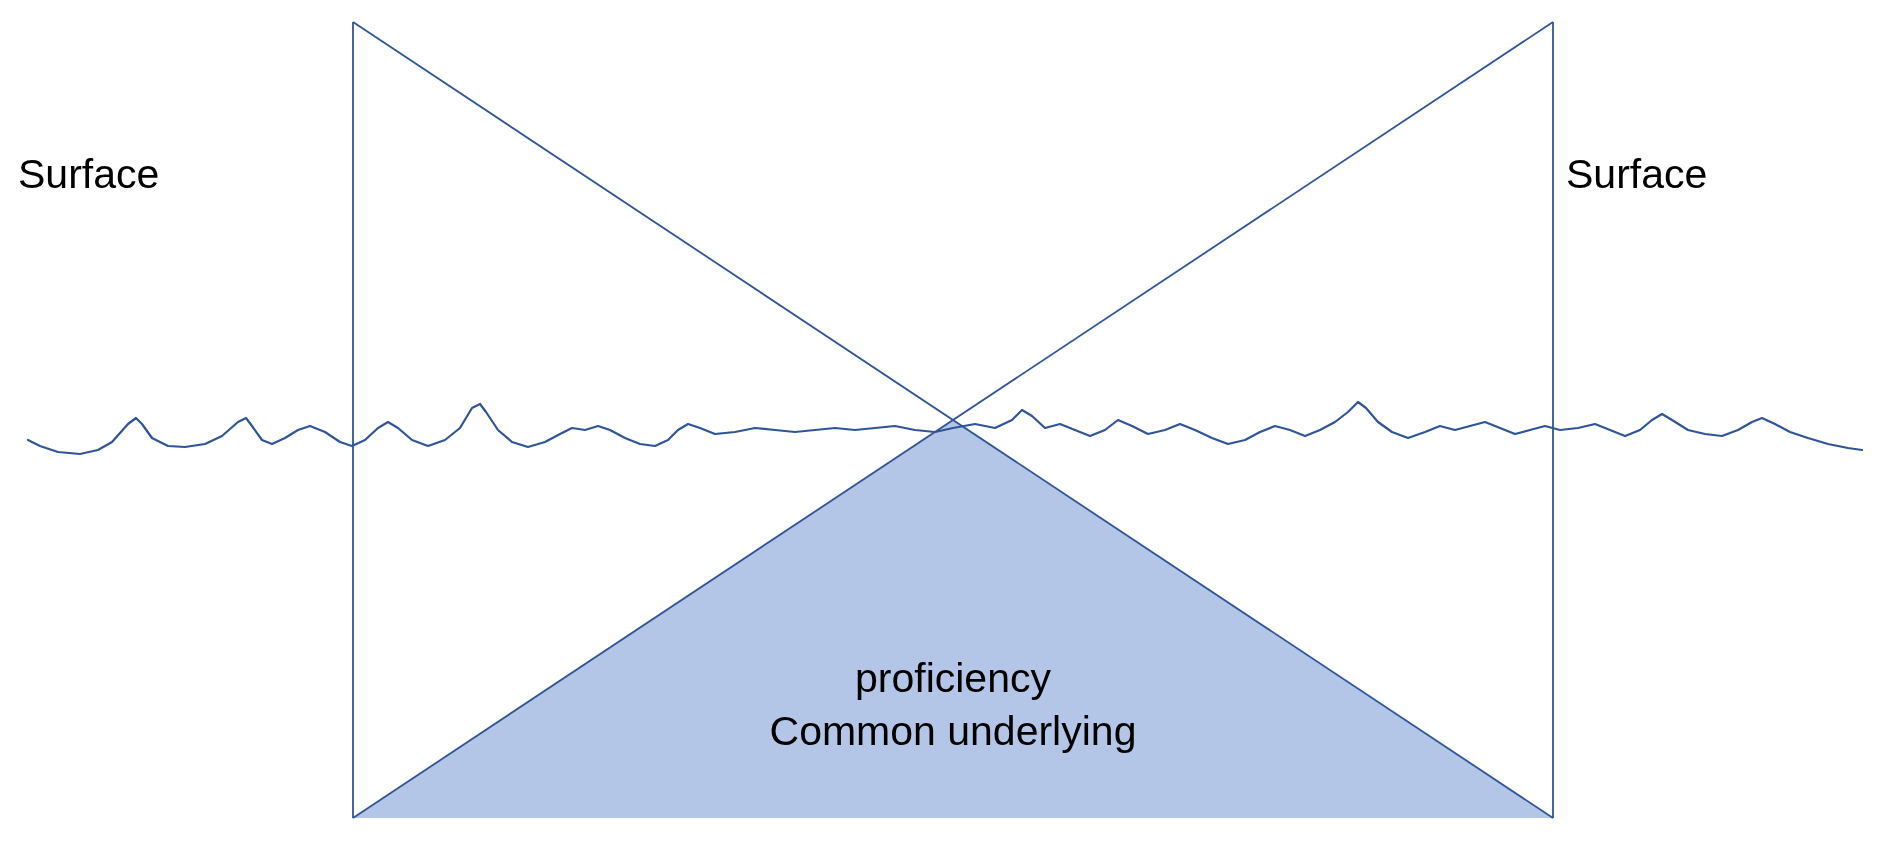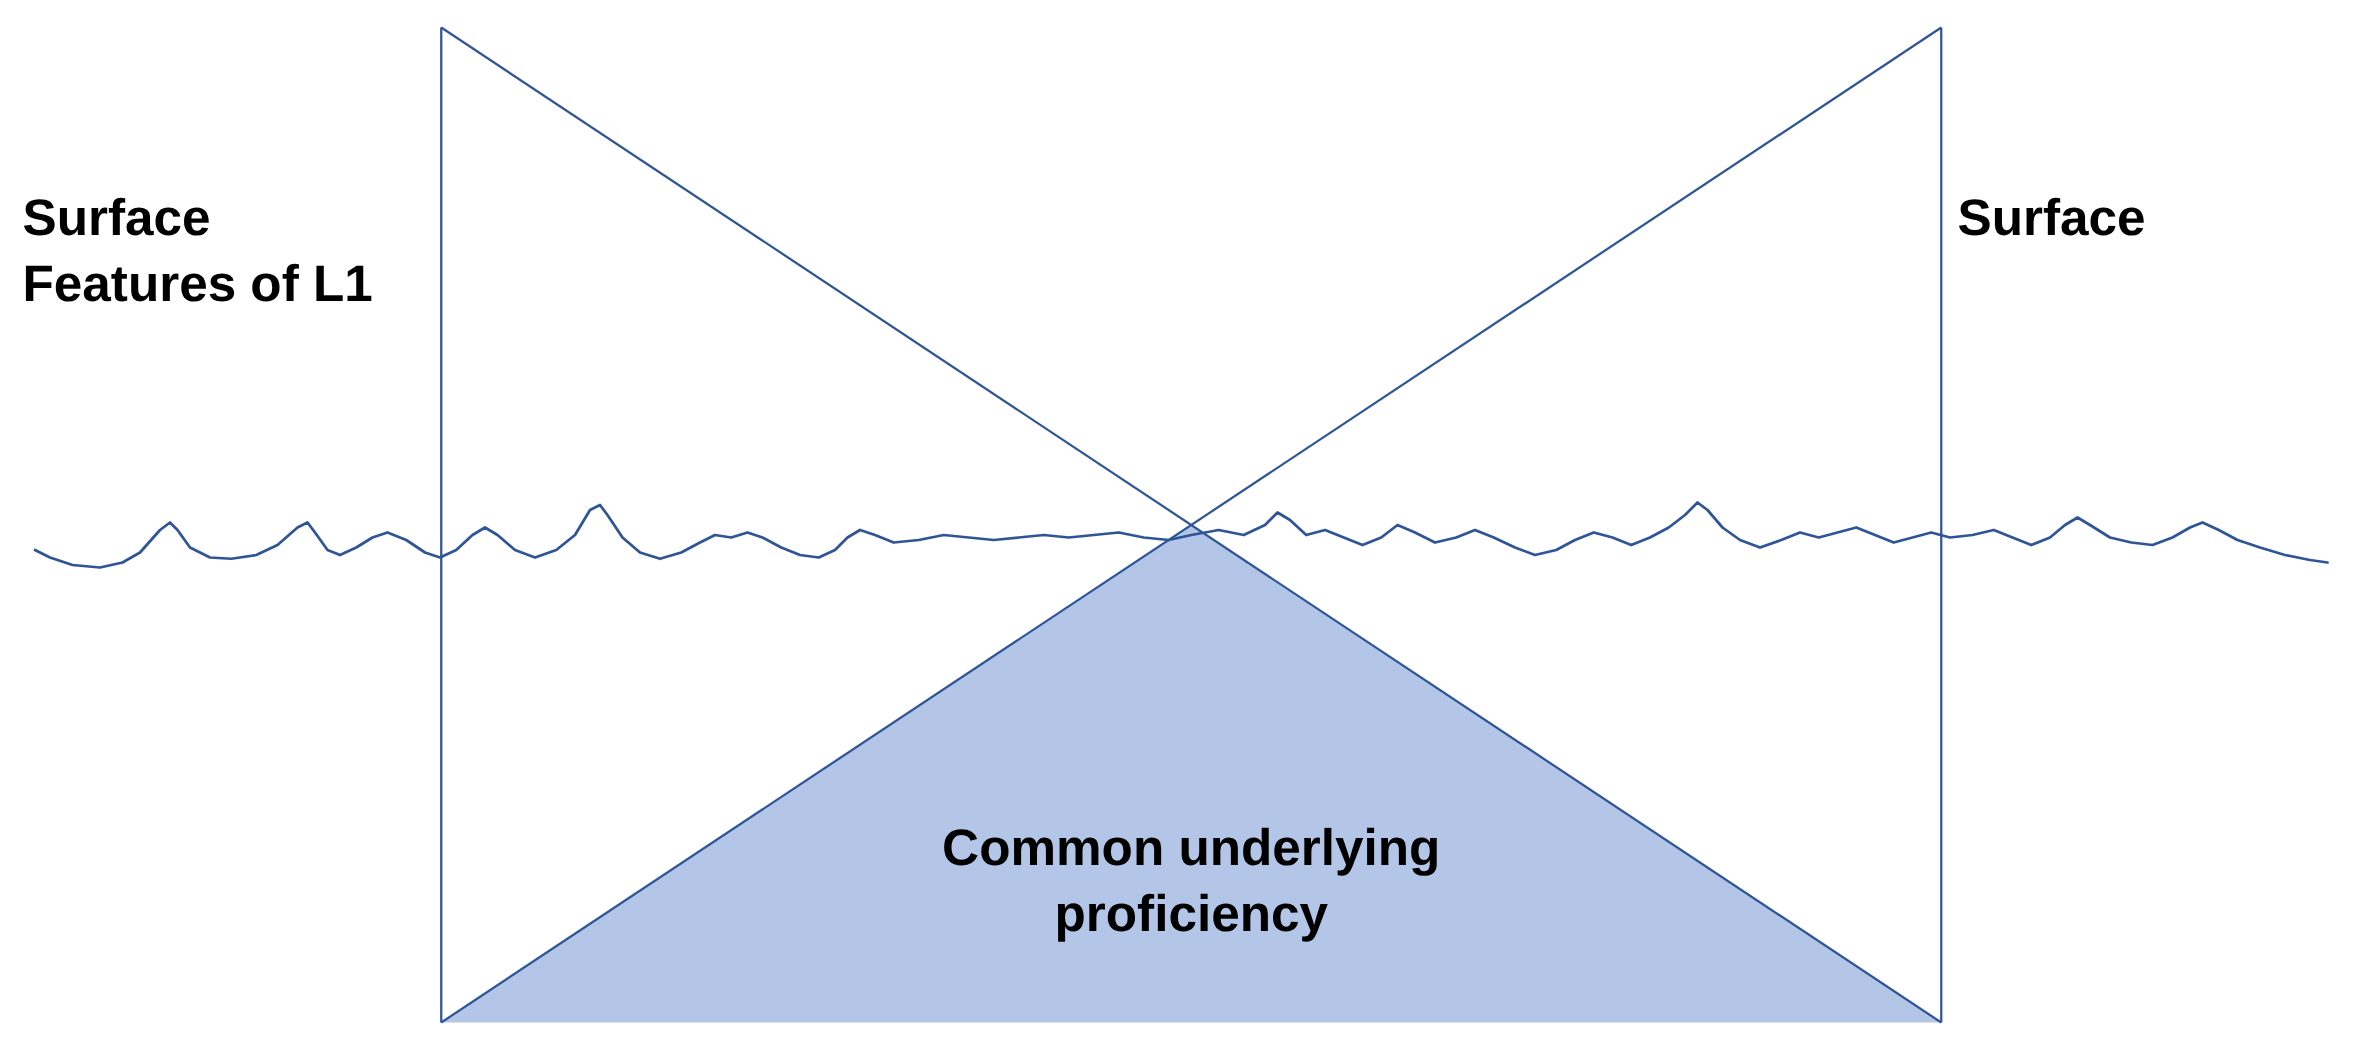--- a/index.html
+++ b/index.html
@@ -21,21 +21,20 @@
     top: 0;
     width: 1900px;
     height: 841px;
   }
   .diagram-label {
     position: absolute;
     color: #000000;
     font-size: 41px;
     line-height: 1.3;
     white-space: nowrap;
-    font-weight: bold;
   }
   .label-left {
     left: 18px;
     top: 148px;
     text-align: left;
   }
   .label-right {
     left: 1566px;
     top: 148px;
     text-align: left;
@@ -82,25 +81,24 @@
              L 1212 438 L 1228 444 L 1245 440 L 1260 432 L 1275 426 L 1290 430 L 1305 436
              L 1320 430 L 1335 422 L 1348 412 L 1358 402 L 1366 408 L 1378 422 L 1392 432 L 1408 438
              L 1425 432 L 1440 426 L 1455 430 L 1470 426 L 1485 422 L 1500 428 L 1515 434
              L 1530 430 L 1545 426 L 1560 430 L 1578 428 L 1595 424 L 1610 430 L 1625 436
              L 1640 430 L 1652 420 L 1662 414 L 1672 420 L 1688 430 L 1705 434 L 1722 436
              L 1738 430 L 1752 422 L 1762 418 L 1775 424 L 1790 432 L 1808 438 L 1828 444 L 1848 448 L 1862 450" fill="none" stroke-width="2.2" stroke-linejoin="round" stroke-linecap="round" stroke="#2F5597"></path>
   </svg>
 
   <div class="diagram-label label-left">
     <span class="label-line">Surface</span>
-    <span class="label-line">Features of L1</span>
   </div>
 
   <div class="diagram-label label-right">
     <span class="label-line">Surface</span>
   </div>
 
   <div class="diagram-label label-center">
+    <span class="label-line">proficiency</span>
     <span class="label-line">Common underlying</span>
-    <span class="label-line">proficiency</span>
   </div>
 
 </div>
 
 </body></html>

